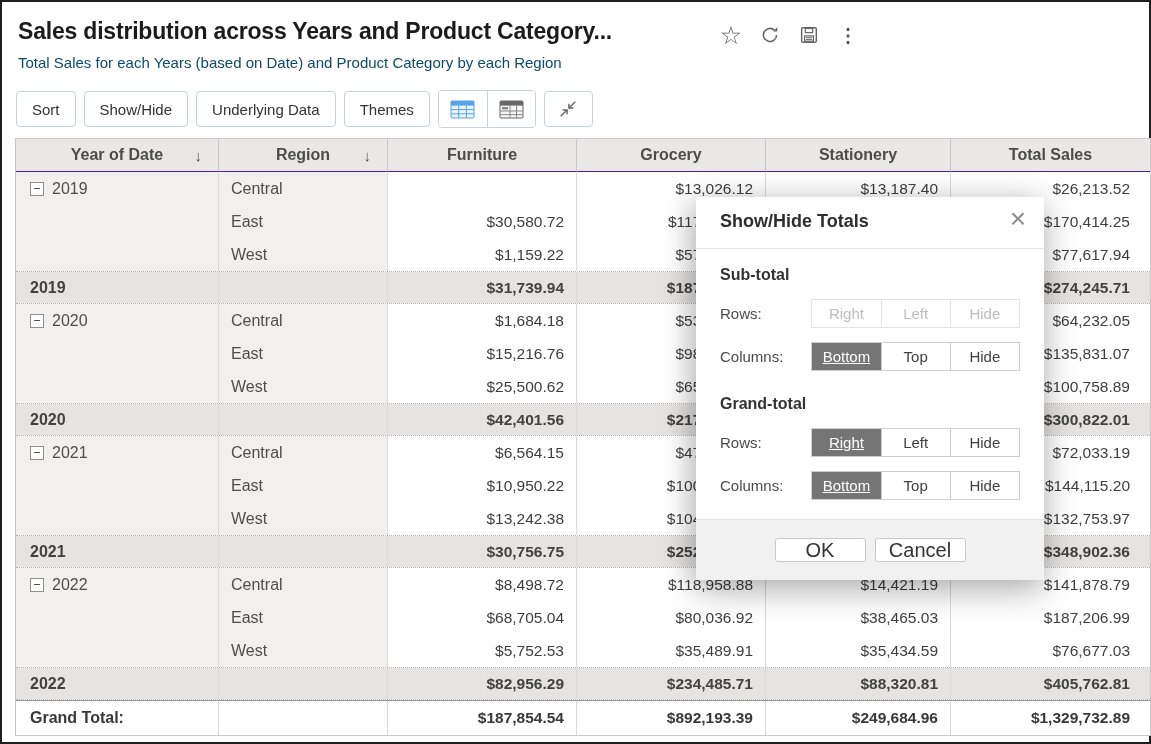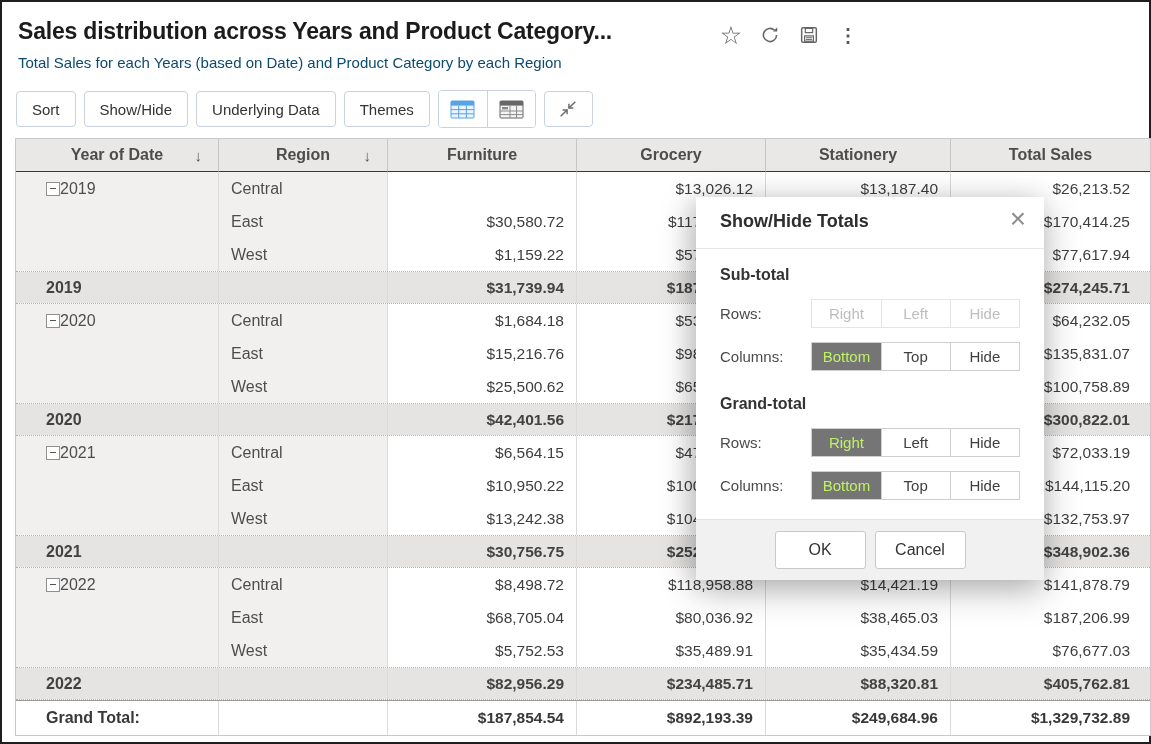--- a/index.html
+++ b/index.html
@@ -26,21 +26,21 @@
   #pivot{position:absolute;left:13px;top:136px;width:1136px;border:1px solid #c9c9c9;box-sizing:border-box;background:#fff;}
   .trow{display:flex;height:33px;box-sizing:border-box;}
   .trow.grand{height:35px;border-top:1px solid #9a9a9a;}
   .cell{box-sizing:border-box;display:flex;align-items:center;overflow:hidden;border-left:1px solid #dadada;white-space:nowrap;}
   .cell:first-child{border-left:none;}
   .c0{width:202px;}.c1{width:169px;}.c2{width:189px;}.c3{width:189px;}.c4{width:185px;}.c5{width:200px;}
   .hrow .cell{background:#e9e8e7;justify-content:center;font-weight:700;color:#4c4c4c;font-size:16px;border-left:1px solid #c6c6c6;border-bottom:1px solid #4c1d95;position:relative;cursor:pointer;}
   .hrow .cell:first-child{border-left:none;}
   .sort-arrow{position:absolute;right:16px;font-weight:400;color:#555;font-size:15px;}
   .lbl{padding-left:12px;font-size:16px;color:#4e4e4e;background:#f1f0ef;}
-  .ycell{padding-left:30px;}
+  .ycell{padding-left:14px;gap:8px;}
   .val{justify-content:flex-end;padding-right:12px;font-size:15.5px;color:#3e3e3e;background:#fff;}
   .c5.val{padding-right:20px;}
   .expander{width:12px;height:12px;border:1px solid #8f8f8f;background:#fff;display:inline-flex;align-items:center;justify-content:center;flex:0 0 auto;cursor:pointer;}
   .expander::after{content:"";width:6px;height:1px;background:#555;}
   .trow.subtotal{border-top:1px dotted #b2b2b2;border-bottom:1px dotted #b2b2b2;}
   .trow.subtotal .cell{background:#e5e4e3;font-weight:700;color:#424242;}
   .trow.grand .cell{background:#fff;font-weight:700;color:#383838;}
   .trow.grand .lbl{font-size:16px;}
 
   
@@ -49,25 +49,25 @@
   .dlg-close{position:absolute;right:18px;top:4px;font-size:28px;font-weight:300;color:#8c8c8c;cursor:pointer;line-height:36px;}
   .dlg-divider{position:absolute;left:0;top:51px;width:100%;border-top:1px solid #e6e6e6;}
   .dlg-body{position:absolute;left:24px;top:60px;width:300px;}
   .sec-head{font-size:16px;font-weight:700;color:#333;margin:9px 0 15px;}
   .sec + .sec .sec-head{margin-top:24px;}
   .ctl{display:flex;align-items:center;margin-bottom:14px;}
   .ctl-label{width:98px;font-size:15px;color:#4a4a4a;}
   .seg{display:flex;width:222px;height:27px;border:1px solid #cfcfcf;box-sizing:content-box;background:#fff;}
   .opt{flex:1;display:flex;align-items:center;justify-content:center;font-size:15px;color:#3f3f3f;background:#fff;border-left:1px solid #cfcfcf;cursor:pointer;}
   .opt:first-child{border-left:none;}
-  .opt.sel{background:#757575;color:#bef264;}
+  .opt.sel{background:#757575;color:#ffffff;text-decoration:underline;}
   .seg.disabled{border-color:#e4e4e4;}
   .seg.disabled .opt{color:#bdbdbd;border-color:#e4e4e4;cursor:default;}
   .dlg-footer{position:absolute;left:0;right:0;bottom:0;height:60px;background:#f1f1f1;border-top:1px solid #e3e3e3;display:flex;align-items:center;justify-content:center;gap:9px;}
-  .btn-dlg{min-width:91px;height:38px;background:#fff;border:1px solid #c9c9c9;border-radius:3px;font-size:16px;color:#333;display:flex;align-items:center;justify-content:center;box-sizing:border-box;cursor:pointer;}
+  .btn-dlg{min-width:91px;height:24px;background:#fff;border:1px solid #c9c9c9;border-radius:3px;font-size:20px;color:#333;display:flex;align-items:center;justify-content:center;box-sizing:border-box;cursor:pointer;}
 </style>
 </head>
 <body>
 
 <div class="app">
 
   <div class="page-title">Sales distribution across Years and Product Category...</div>
   <div class="hdr-icons">
     <div class="hicon">
         <span class="star-glyph">☆</span>

